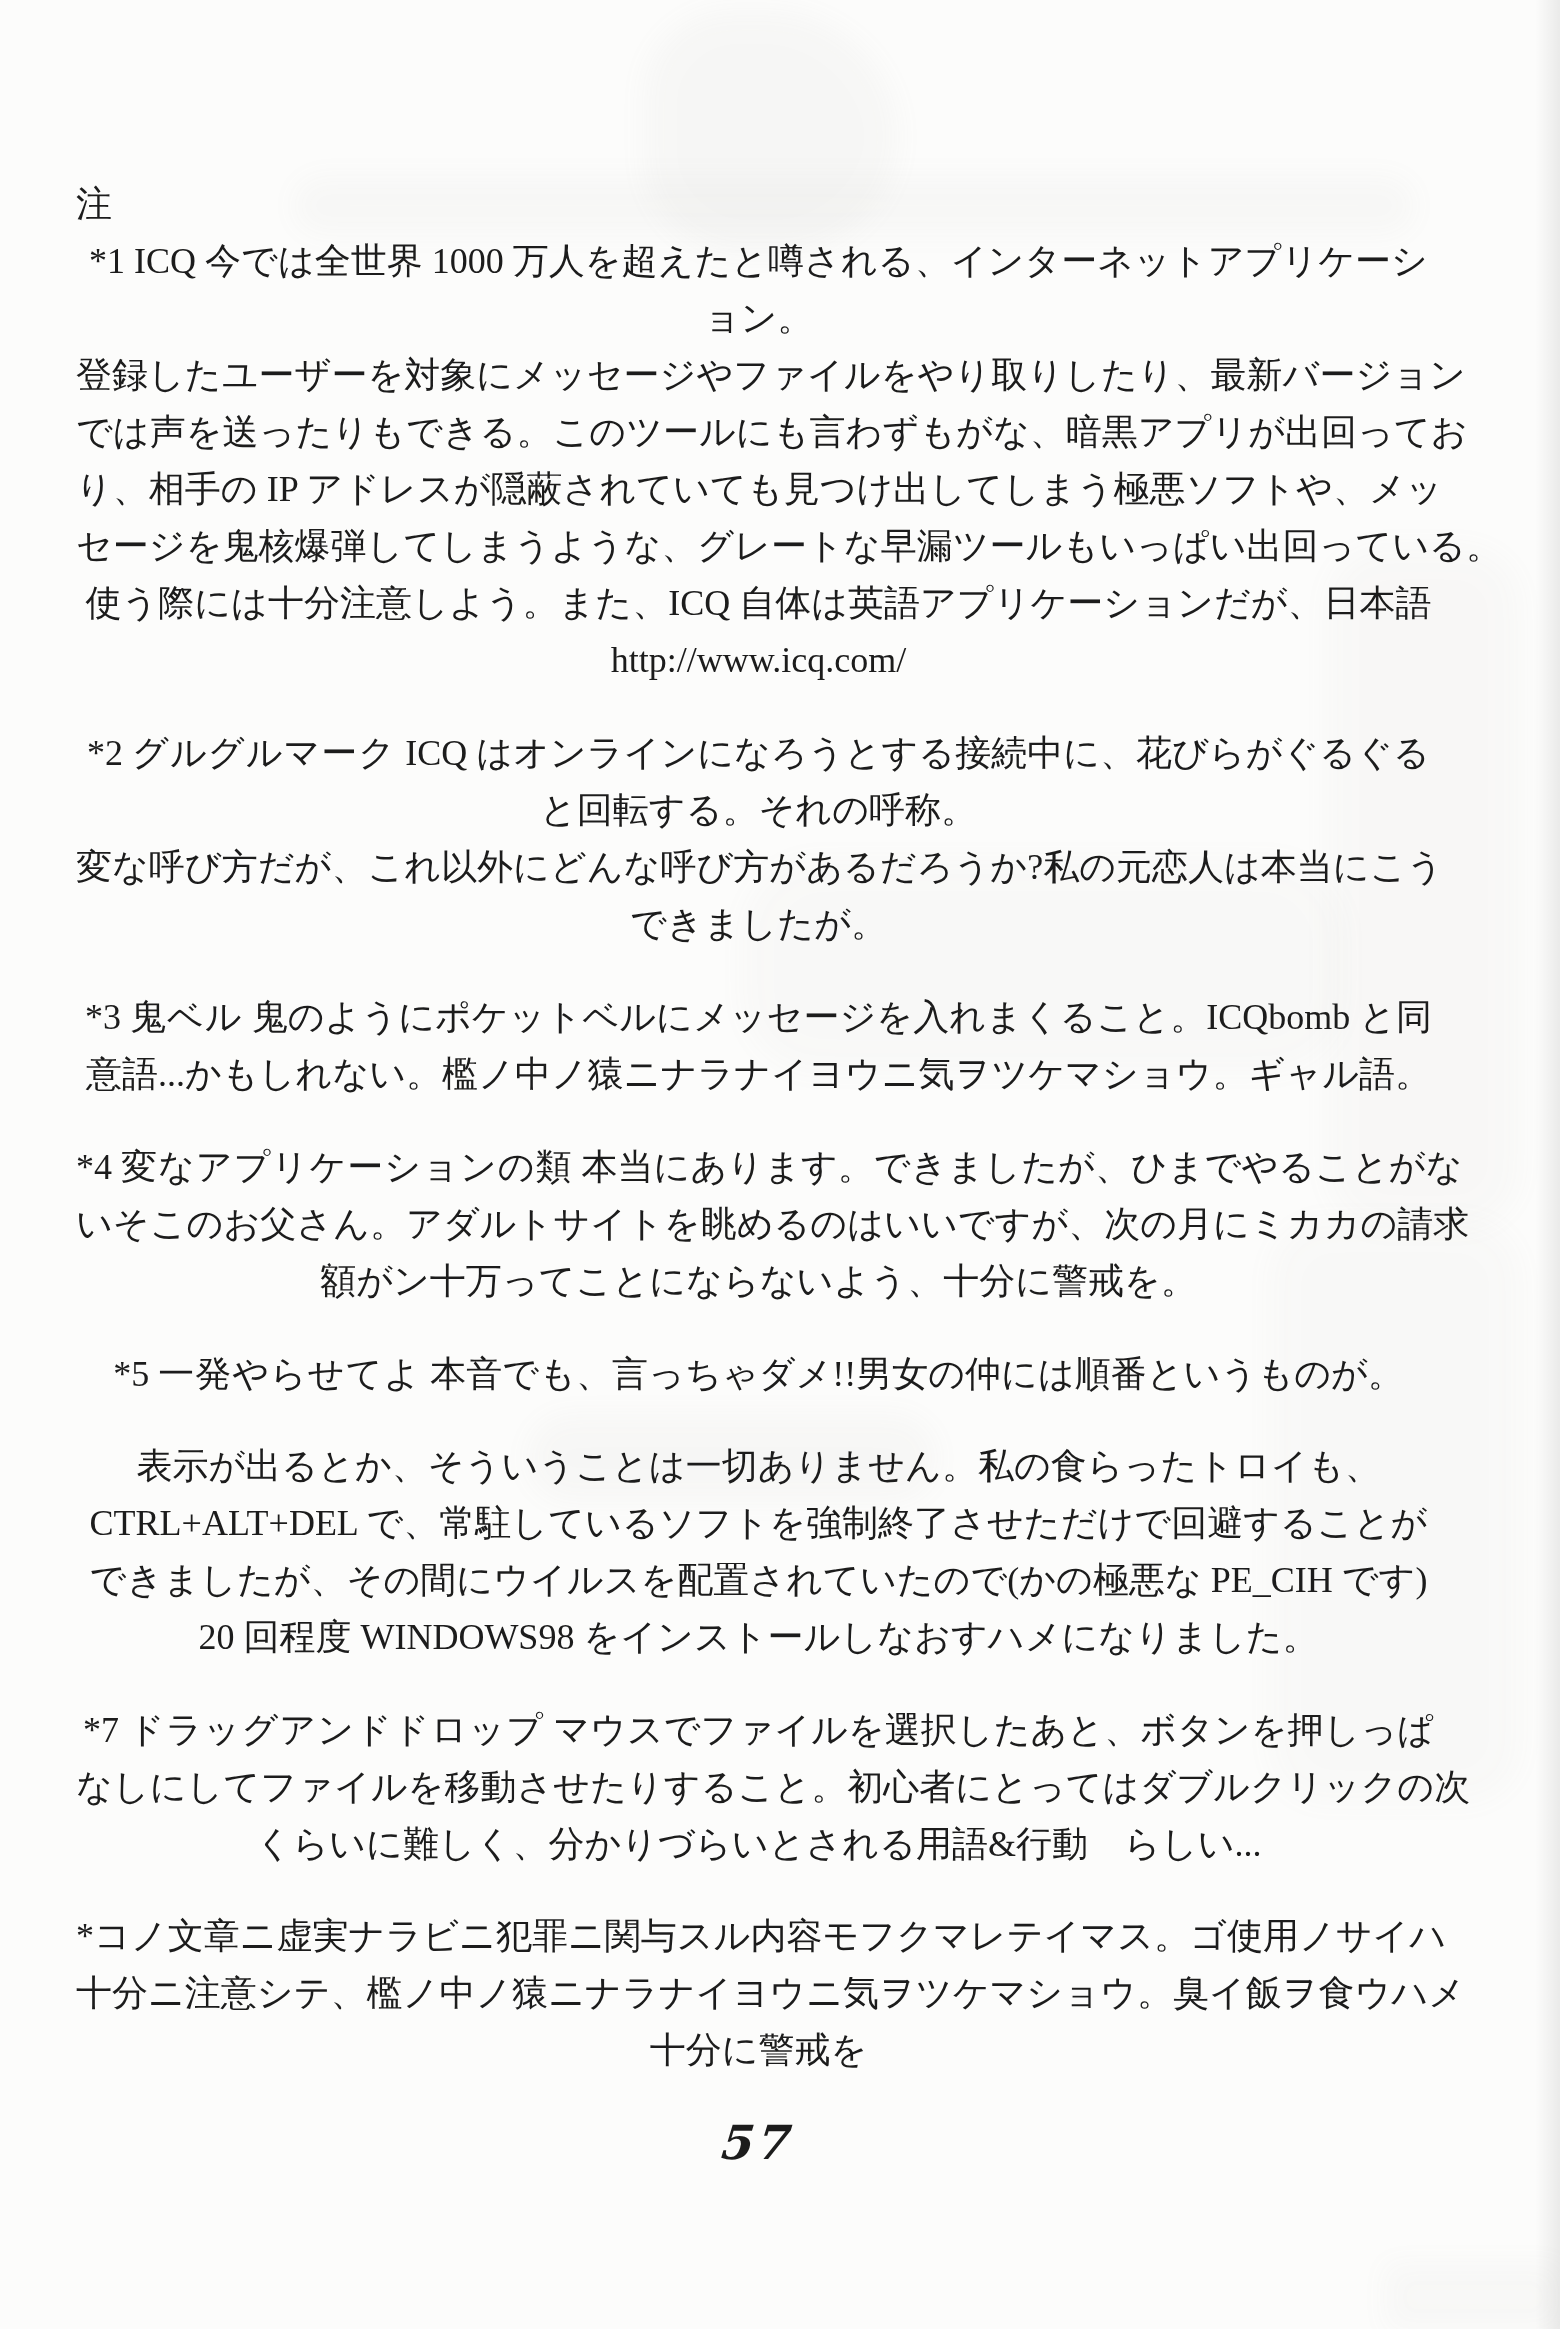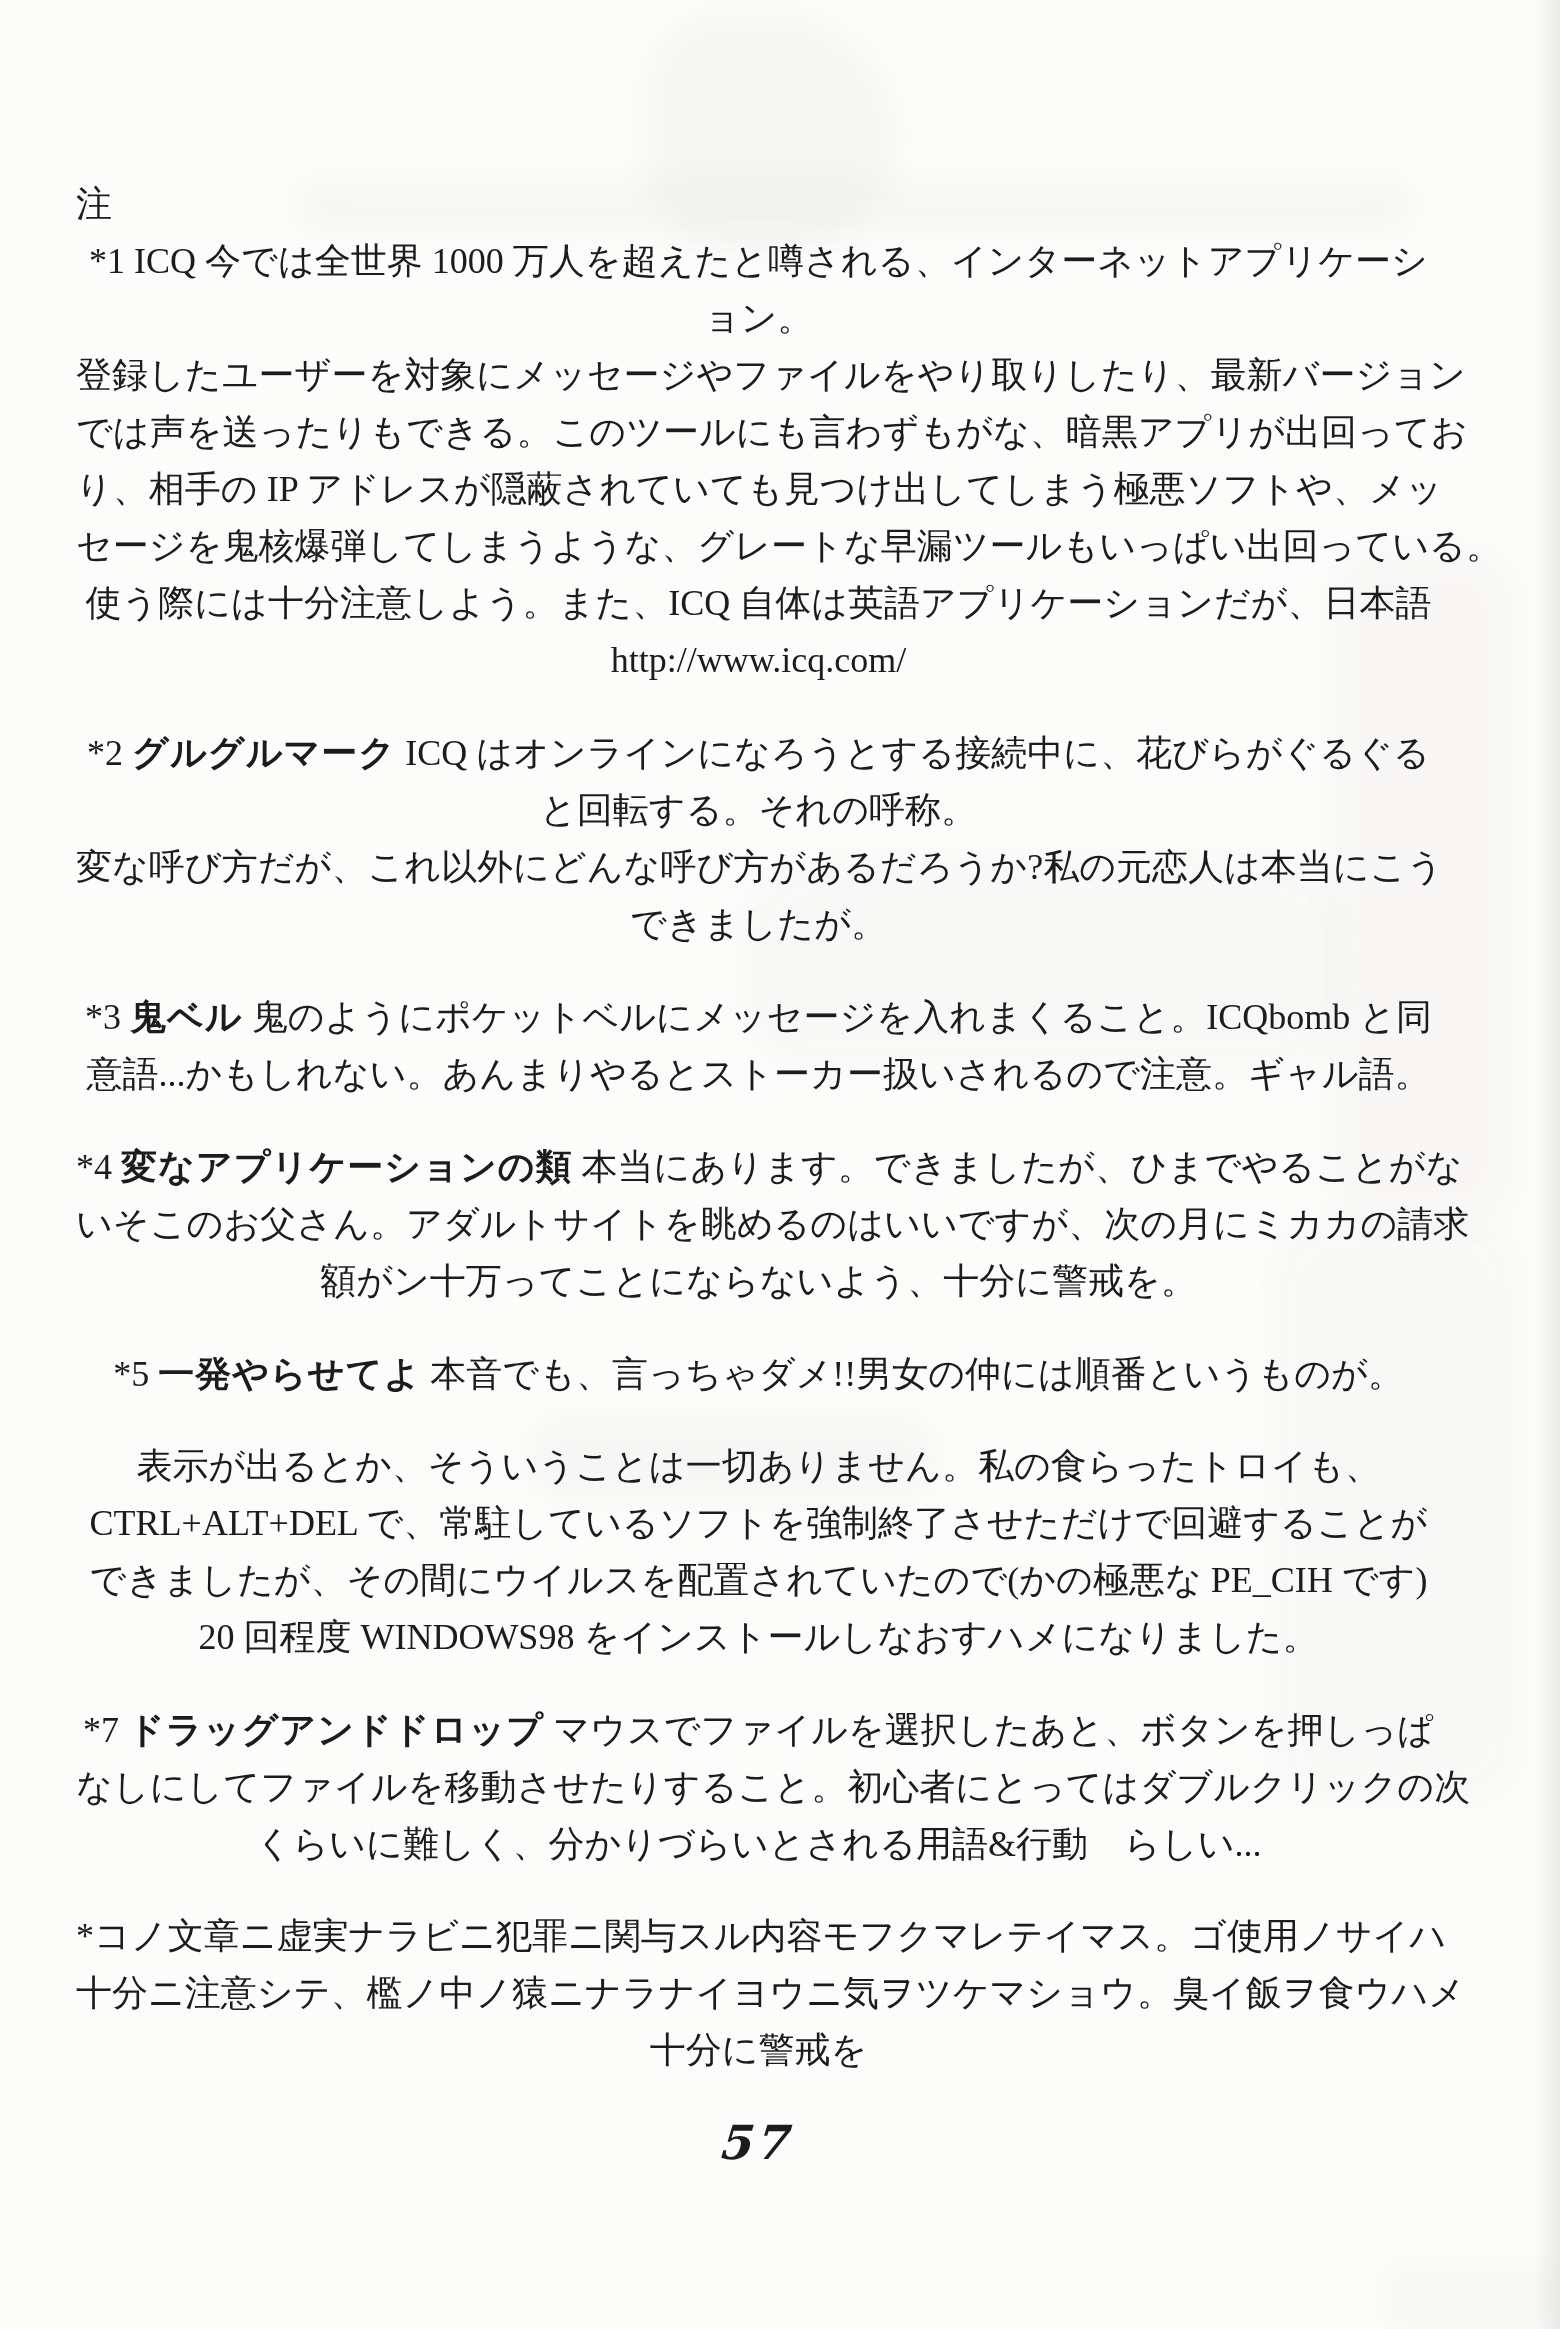--- a/index.html
+++ b/index.html
@@ -32,21 +32,21 @@
     width: 1365px;
     font-size: 36px;
     line-height: 57px;
   }
   .notes-header { height: 57px; }
   .block { margin: 0 0 35px 0; }
   .line { white-space: nowrap; text-align: center; }
   .seg { }
   .bold-term {
     font-family: "Liberation Sans", "DejaVu Sans", sans-serif;
-    font-weight: 700;
+    font-weight: 400;
     letter-spacing: 1px;
   }
   .page-number {
     margin-top: 5.9px;
     width: 100%;
     text-align: center;
     font-family: "DejaVu Serif", "Liberation Serif", serif;
     font-style: italic;
     font-weight: 600;
     font-size: 47px;
@@ -83,21 +83,21 @@
           <div class="line"><span class="seg">http://www.icq.com/</span></div>
         </div>
         <div class="block">
           <div class="line"><span class="seg">*2 </span><span class="seg bold-term">グルグルマーク</span><span class="seg"> ICQ はオンラインになろうとする接続中に、花びらがぐるぐる</span></div>
           <div class="line"><span class="seg">と回転する。それの呼称。</span></div>
           <div class="line"><span class="seg">変な呼び方だが、これ以外にどんな呼び方があるだろうか?私の元恋人は本当にこう</span></div>
           <div class="line"><span class="seg">できましたが。</span></div>
         </div>
         <div class="block">
           <div class="line"><span class="seg">*3 </span><span class="seg bold-term">鬼ベル</span><span class="seg"> 鬼のようにポケットベルにメッセージを入れまくること。ICQbomb と同</span></div>
-          <div class="line"><span class="seg">意語...かもしれない。あんまりやるとストーカー扱いされるので注意。ギャル語。</span></div>
+          <div class="line"><span class="seg">意語...かもしれない。檻ノ中ノ猿ニナラナイヨウニ気ヲツケマショウ。ギャル語。</span></div>
         </div>
         <div class="block">
           <div class="line"><span class="seg">*4 </span><span class="seg bold-term">変なアプリケーションの類</span><span class="seg"> 本当にあります。できましたが、ひまでやることがな</span></div>
           <div class="line"><span class="seg">いそこのお父さん。アダルトサイトを眺めるのはいいですが、次の月にミカカの請求</span></div>
           <div class="line"><span class="seg">額がン十万ってことにならないよう、十分に警戒を。</span></div>
         </div>
         <div class="block">
           <div class="line"><span class="seg">*5 </span><span class="seg bold-term">一発やらせてよ</span><span class="seg"> 本音でも、言っちゃダメ!!男女の仲には順番というものが。</span></div>
         </div>
         <div class="block">

